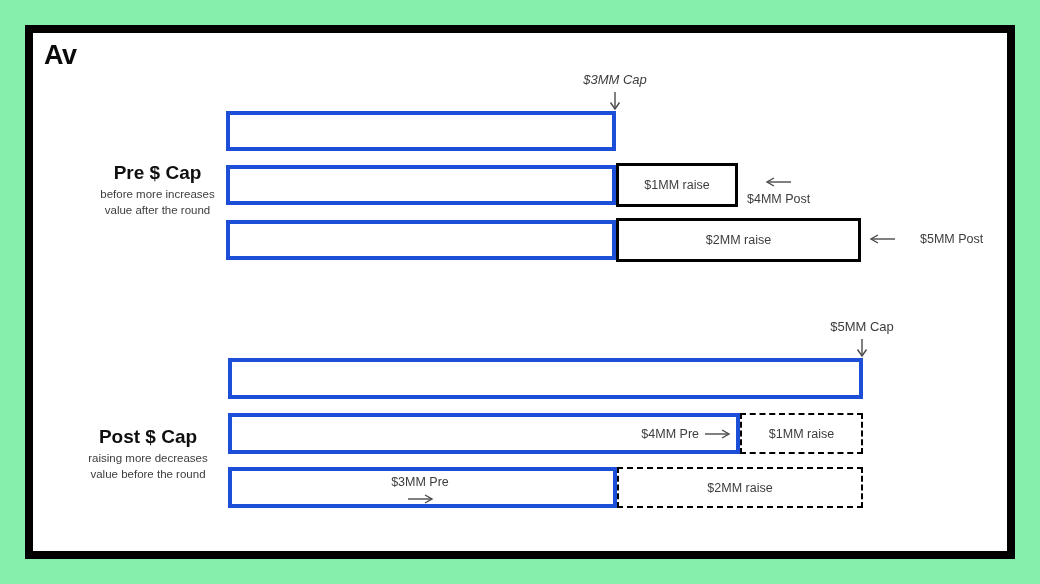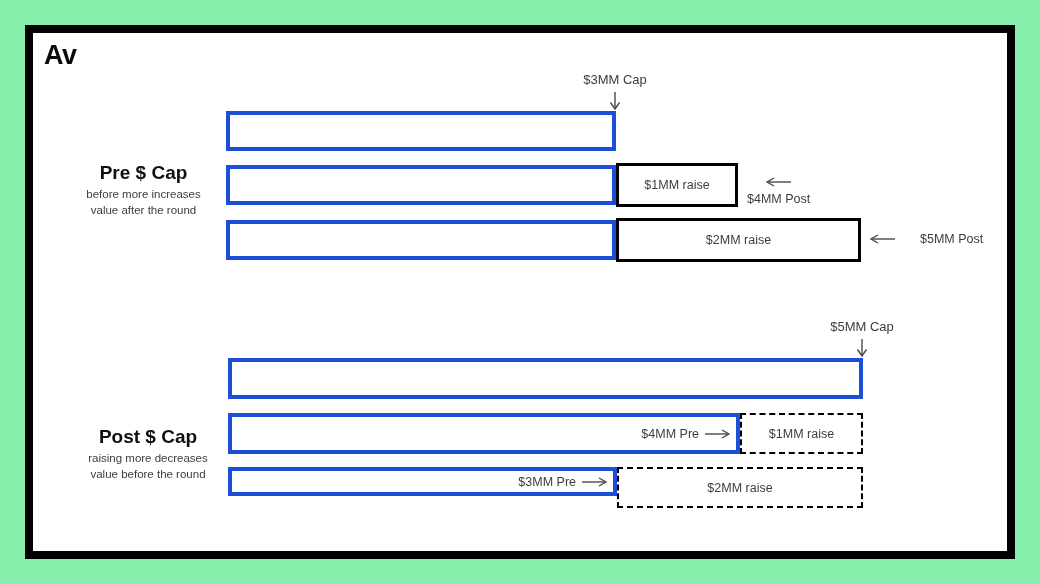--- a/index.html
+++ b/index.html
@@ -94,31 +94,31 @@
   svg { display: block; }
 </style>
 </head>
 <body>
 
 <div class="stage">
   <div class="frame"></div>
 
   <div class="logo">Av</div>
 
-  <div class="abs cap-label" style="left:565px; top:72px;">$3MM Cap</div>
+  <div class="abs cap-label" style="left:565px; top:72px;font-style:italic;">$3MM Cap</div>
   <div class="abs" style="left:608px; top:92px;">
     <svg width="14" height="20" viewBox="0 0 14 20">
       <line x1="7" y1="0" x2="7" y2="16" stroke="#4a4a4a" stroke-width="1.4"></line>
       <polyline points="2.5,10.5 7,17 11.5,10.5" fill="none" stroke="#4a4a4a" stroke-width="1.4"></polyline>
     </svg>
   </div>
 
   <div class="abs bar" style="left:226px; top:111px; width:390px; height:40px;"></div>
 
-  <div class="abs section-head" style="left:66px; top:162px; width:155px;text-align:center;">
+  <div class="abs section-head" style="left:80px; top:162px; width:155px;text-align:center;">
     <div class="title">Pre $ Cap</div>
     <div class="sub">before more increases</div>
     <div class="sub">value after the round</div>
   </div>
 
   <div class="abs bar" style="left:226px; top:165px; width:390px; height:40px;"></div>
   <div class="abs raisebox" style="left:616px; top:163px; width:122px; height:44px;">
     <span class="box-label">$1MM raise</span>
   </div>
   <div class="abs arrow-row" style="left:747px; top:177px;flex-direction:column;">
@@ -167,21 +167,21 @@
       <svg width="27" height="10" viewBox="0 0 27 10">
         <line x1="1" y1="5" x2="24" y2="5" stroke="#4a4a4a" stroke-width="1.4"></line>
         <polyline points="18,1 25,5 18,9" fill="none" stroke="#4a4a4a" stroke-width="1.4"></polyline>
       </svg>
     </span>
   </div>
   <div class="abs dashedbox" style="left:740px; top:413px; width:123px; height:41px;">
     <span class="box-label">$1MM raise</span>
   </div>
 
-  <div class="abs bar inner-right" style="left:228px; top:467px; width:389px; height:29px;">
+  <div class="abs bar inner-right" style="left:228px; top:467px; width:389px; height:41px;flex-direction:column;">
     <span>$3MM Pre</span>
     <span>
       <svg width="27" height="10" viewBox="0 0 27 10">
         <line x1="1" y1="5" x2="24" y2="5" stroke="#4a4a4a" stroke-width="1.4"></line>
         <polyline points="18,1 25,5 18,9" fill="none" stroke="#4a4a4a" stroke-width="1.4"></polyline>
       </svg>
     </span>
   </div>
   <div class="abs dashedbox" style="left:617px; top:467px; width:246px; height:41px;">
     <span class="box-label">$2MM raise</span>

